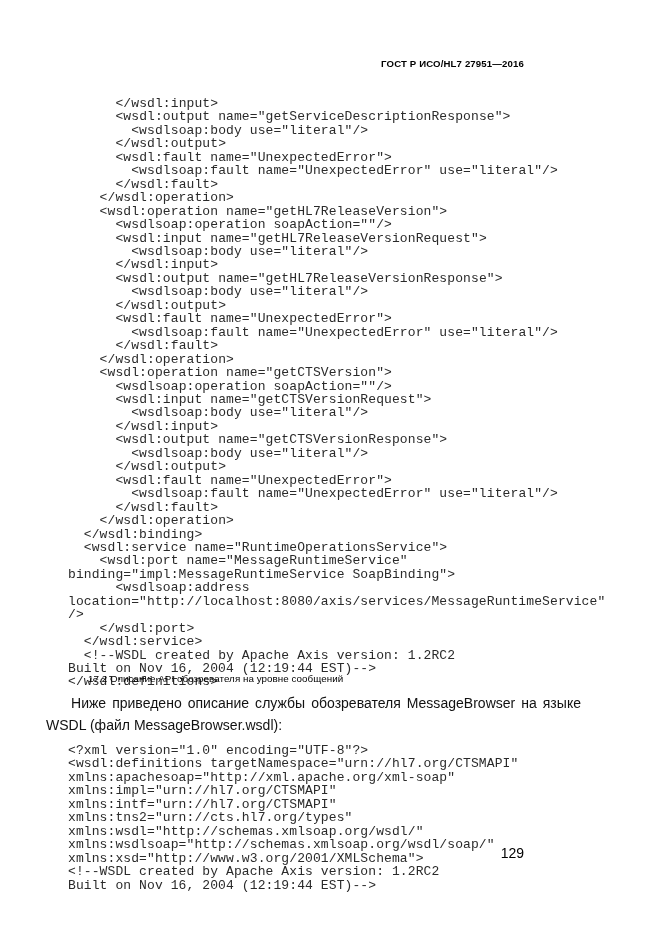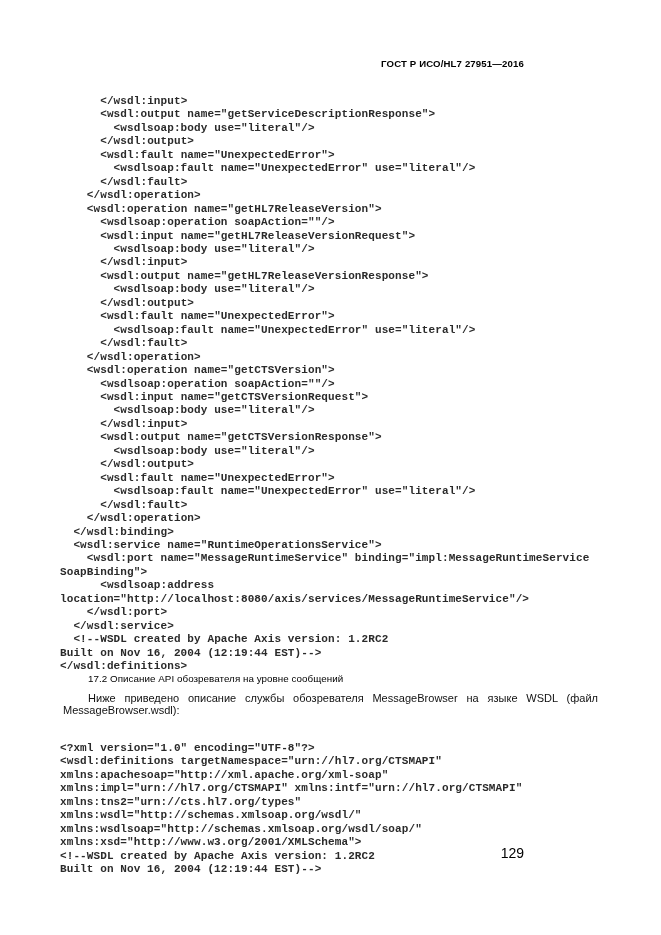--- a/index.html
+++ b/index.html
@@ -32,30 +32,29 @@
     font-size: 9.6px;
     font-weight: bold;
     letter-spacing: 0.15px;
     color: #000000;
     white-space: nowrap;
   }
 
   
   .code-block {
     position: absolute;
-    left: 60px;
+    left: 68px;
     width: 545px;
     font-family: "Liberation Mono", monospace;
-    font-size: 11px;
+    font-size: 13px;
     line-height: 13.45px;
     color: #2a2a2a;
     white-space: pre-wrap;
     word-break: break-word;
     letter-spacing: 0.1px;
-    font-weight: bold;
   }
   #code-block-1 { top: 84px; }
   #code-block-2 { top: 731px; }
   .code-line {
     white-space: pre-wrap;
     min-height: 13.45px;
   }
 
   
   .section-heading {
@@ -66,26 +65,26 @@
     font-size: 9.8px;
     font-weight: normal;
     color: #000000;
     letter-spacing: 0.05px;
     text-align: center;
   }
 
   
   .body-paragraph {
     position: absolute;
-    left: 63px;
+    left: 46px;
     top: 692px;
     width: 535px;
     font-family: "Liberation Sans", sans-serif;
-    font-size: 11px;
-    line-height: 12px;
+    font-size: 14px;
+    line-height: 22px;
     color: #111111;
     text-align: justify;
     text-indent: 25px;
     letter-spacing: 0.02px;
   }
 
   
   .page-number {
     position: absolute;
     right: 63px;

